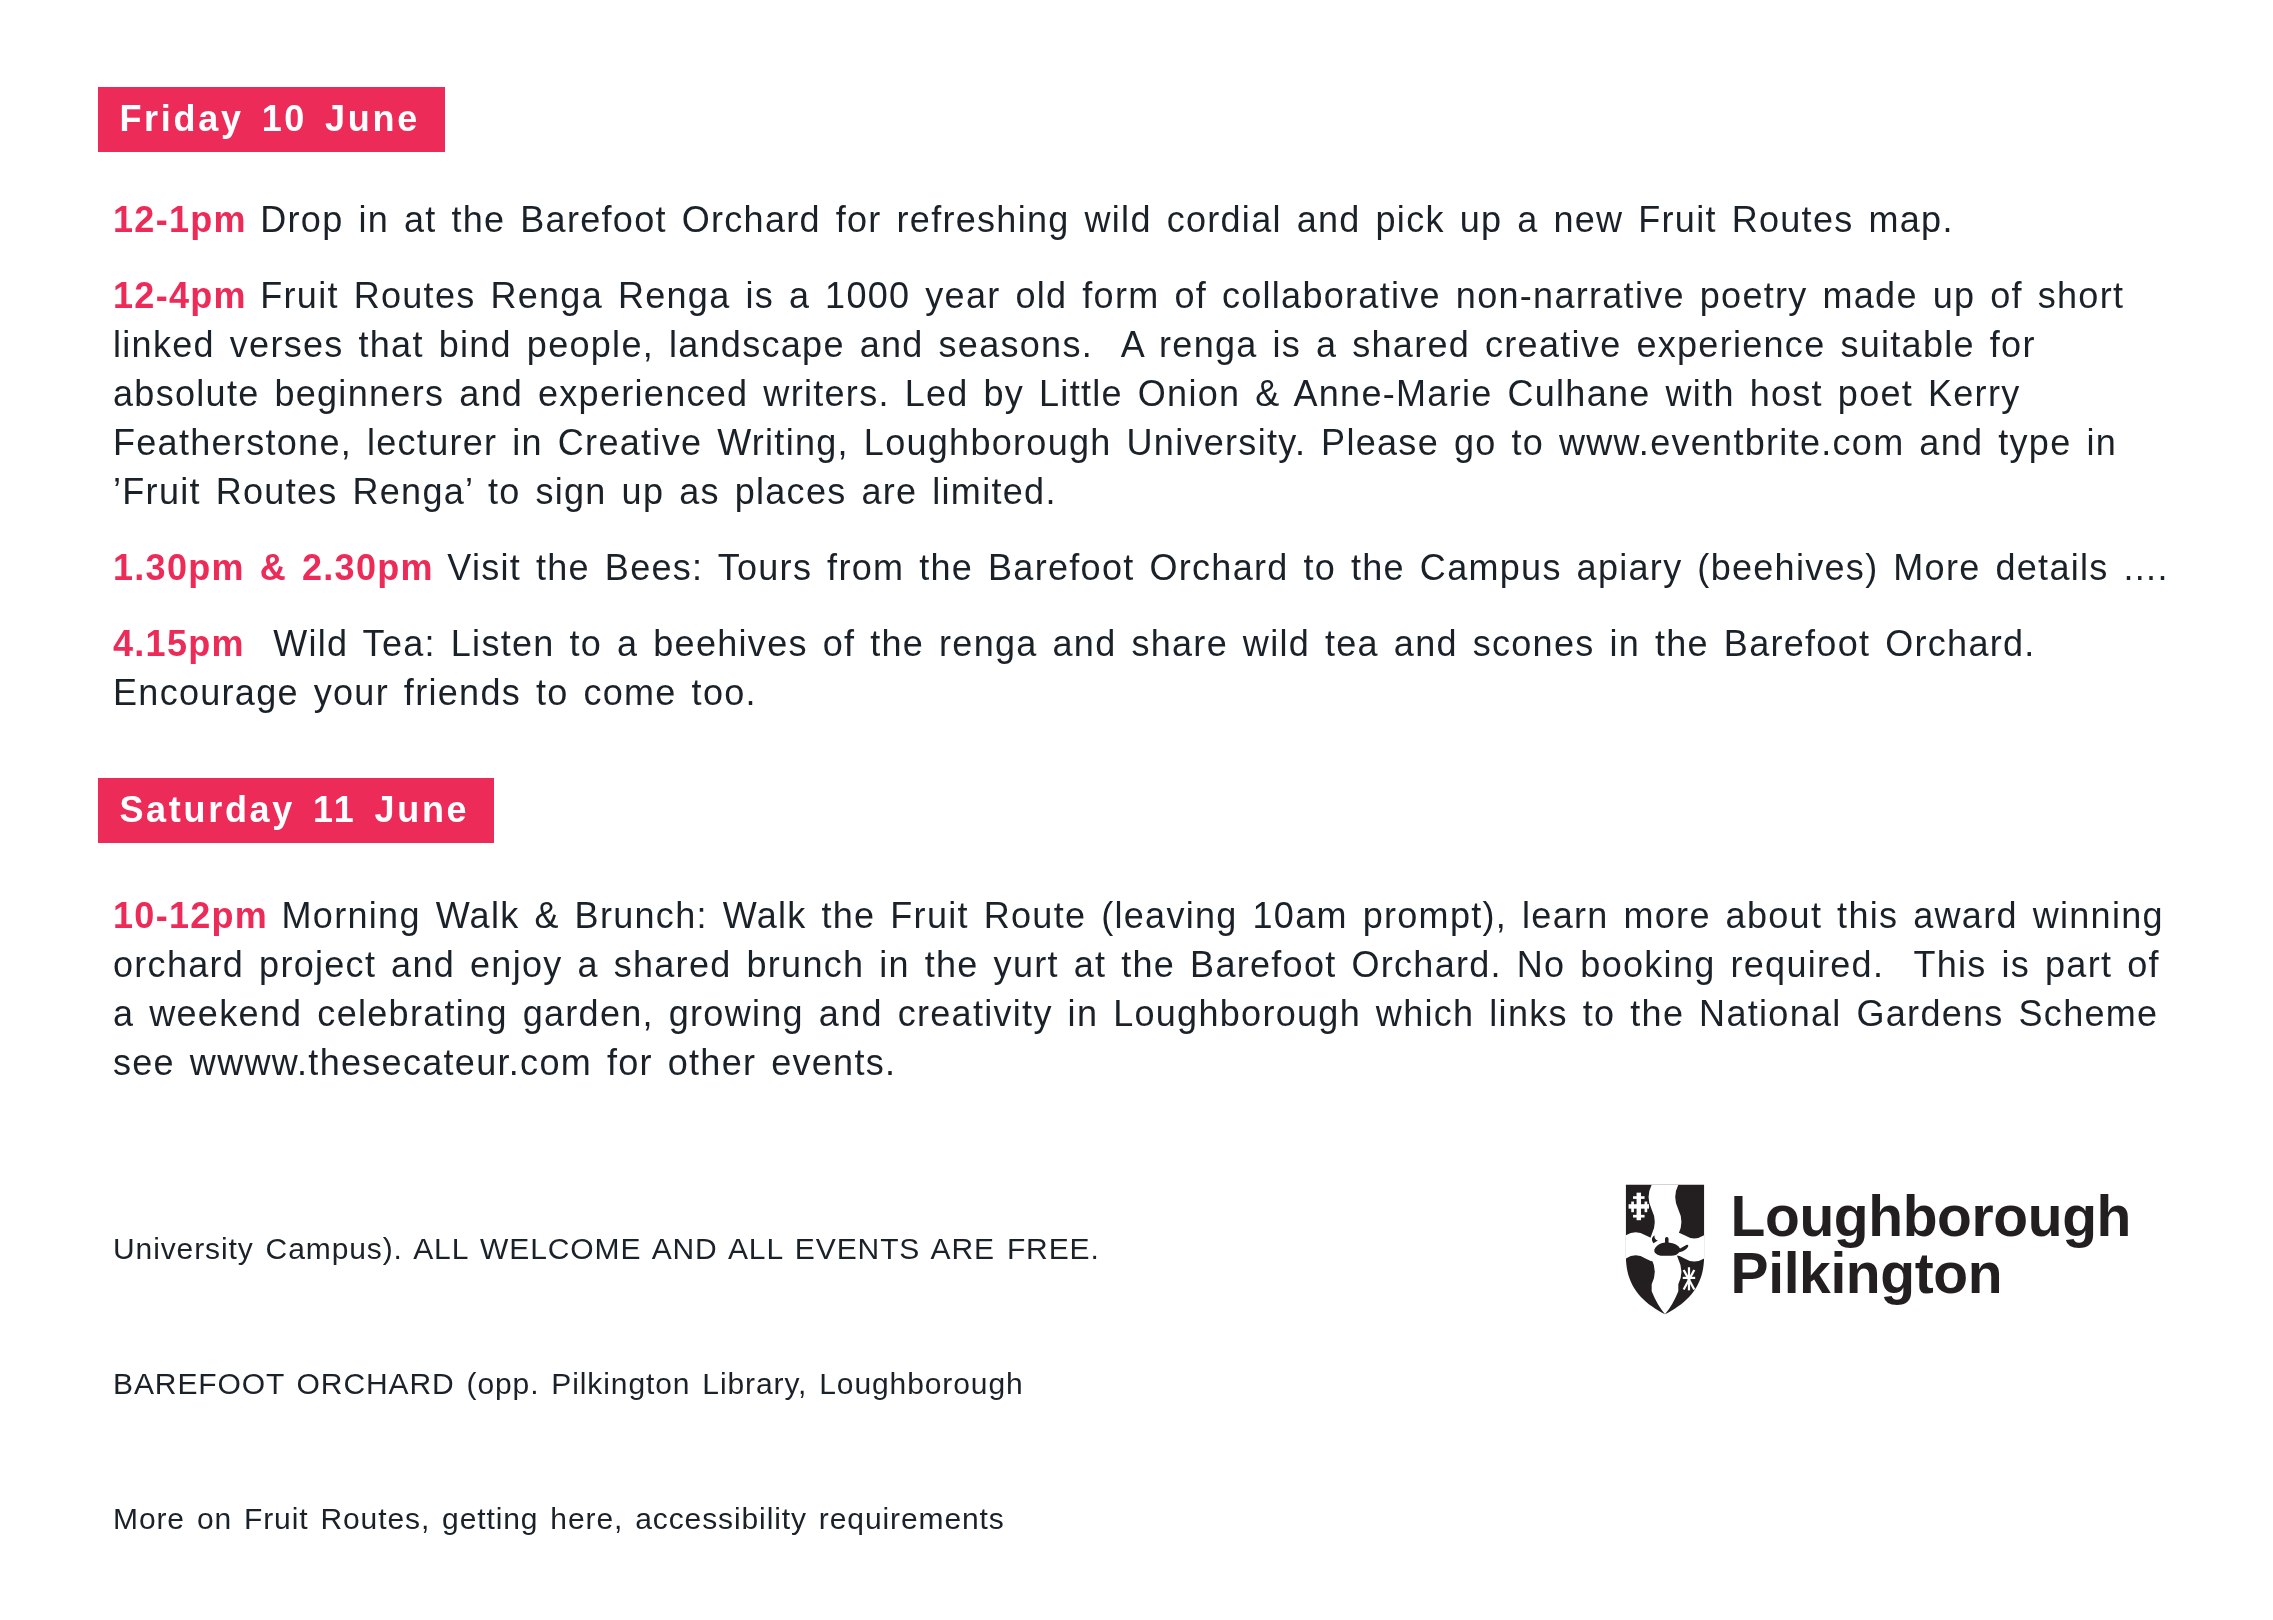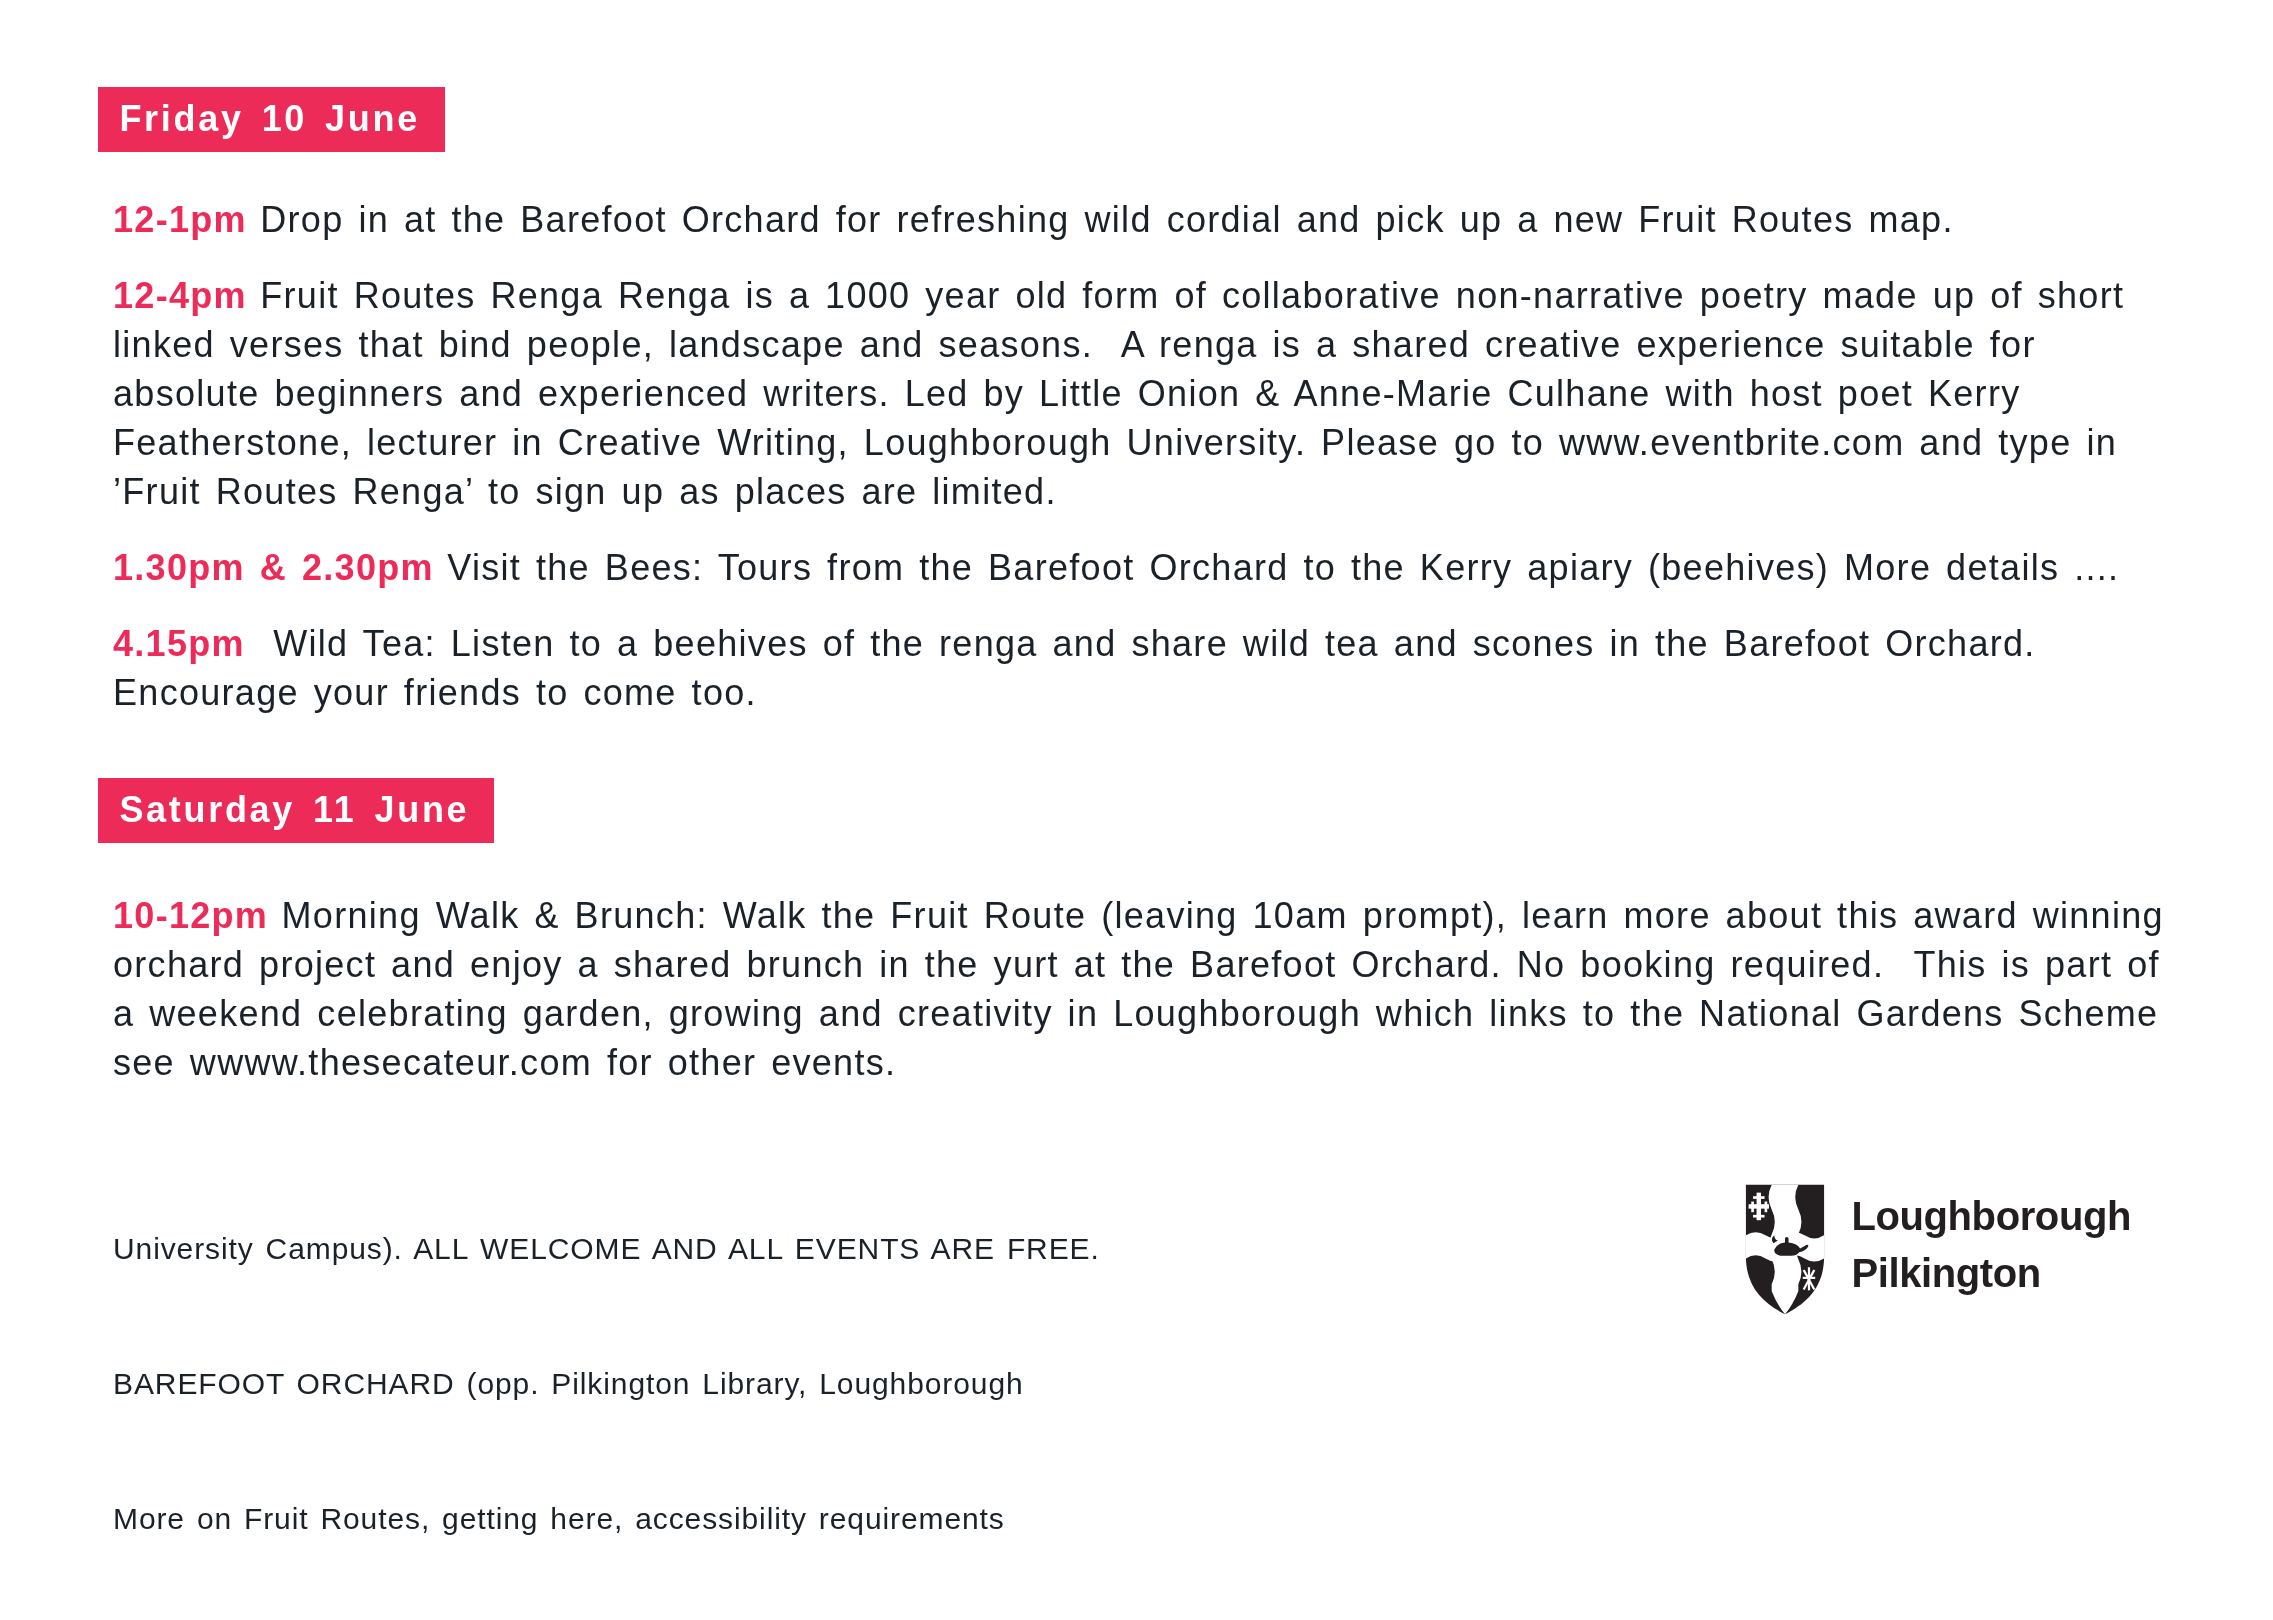--- a/index.html
+++ b/index.html
@@ -62,37 +62,37 @@
     margin-top: 46px;
     display: flex;
     align-items: flex-start;
   }
   .shield { width: 86px; height: 135px; display: block; }
   .wordmark {
     margin-left: 23px;
     margin-top: 5.3px;
     font-weight: bold;
     color: #231F20;
-    font-size: 40px;
+    font-size: 57px;
     line-height: 57px;
     letter-spacing: -0.4px;
   }
 </style>
 </head>
 <body>
 
 <div class="page">
 
   <div class="banner banner-friday">Friday 10 June</div>
 
   <p class="event"><span class="event-time">12-1pm</span><span class="event-text">Drop in at the Barefoot Orchard for refreshing wild cordial and pick up a new Fruit Routes map.</span></p>
 
   <p class="event"><span class="event-time">12-4pm</span><span class="event-text">Fruit Routes Renga Renga is a 1000 year old form of collaborative non-narrative poetry made up of short linked verses that bind people, landscape and seasons.  A renga is a shared creative experience suitable for absolute beginners and experienced writers. Led by Little Onion &amp; Anne-Marie Culhane with host poet Kerry Featherstone, lecturer in Creative Writing, Loughborough University. Please go to www.eventbrite.com and type in ’Fruit Routes Renga’ to sign up as places are limited.</span></p>
 
-  <p class="event"><span class="event-time">1.30pm &amp; 2.30pm</span><span class="event-text">Visit the Bees: Tours from the Barefoot Orchard to the Kerry apiary (beehives) More details ....</span></p>
+  <p class="event"><span class="event-time">1.30pm &amp; 2.30pm</span><span class="event-text">Visit the Bees: Tours from the Barefoot Orchard to the Campus apiary (beehives) More details ....</span></p>
 
   <p class="event"><span class="event-time">4.15pm</span><span class="event-text"> Wild Tea: Listen to a beehives of the renga and share wild tea and scones in the Barefoot Orchard. Encourage your friends to come too.</span></p>
 
   <div class="banner banner-saturday">Saturday 11 June</div>
 
   <p class="event"><span class="event-time">10-12pm</span><span class="event-text">Morning Walk &amp; Brunch: Walk the Fruit Route (leaving 10am prompt), learn more about this award winning orchard project and enjoy a shared brunch in the yurt at the Barefoot Orchard. No booking required.  This is part of a weekend celebrating garden, growing and creativity in Loughborough which links to the National Gardens Scheme see wwww.thesecateur.com for other events.</span></p>
 
   <div class="footer-row">
     <div class="footer-text">
       <div>University Campus). ALL WELCOME AND ALL EVENTS ARE FREE.</div>

